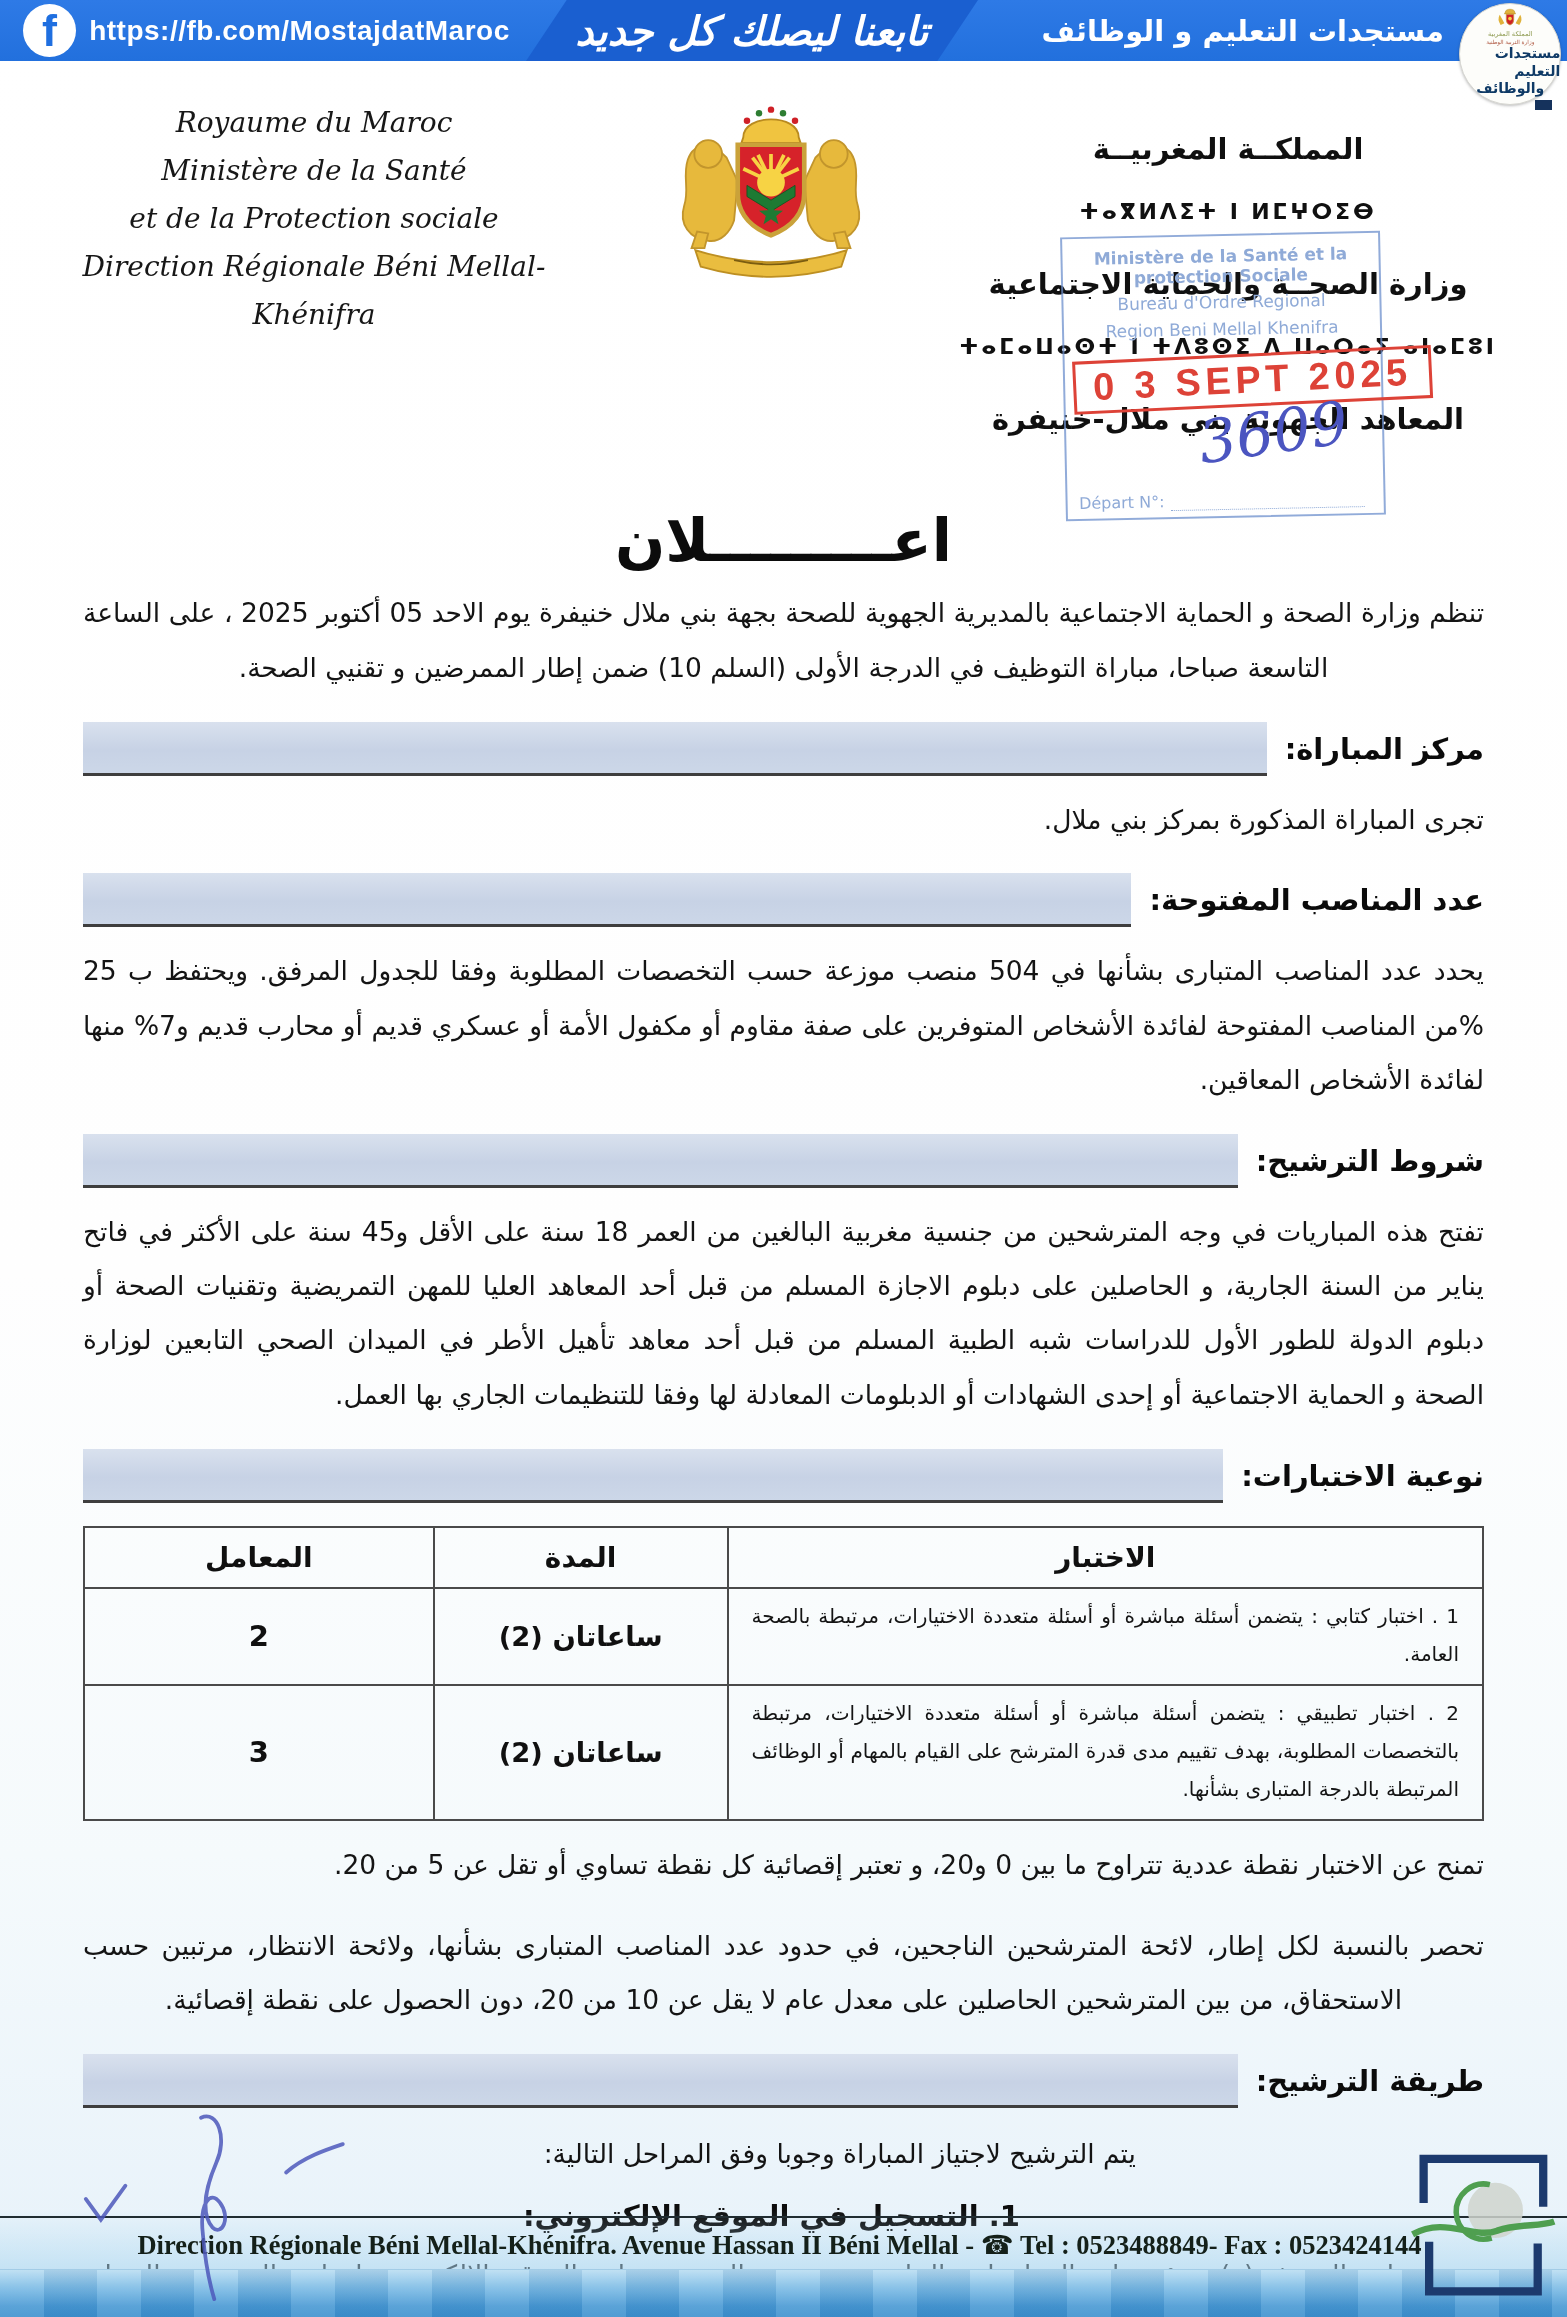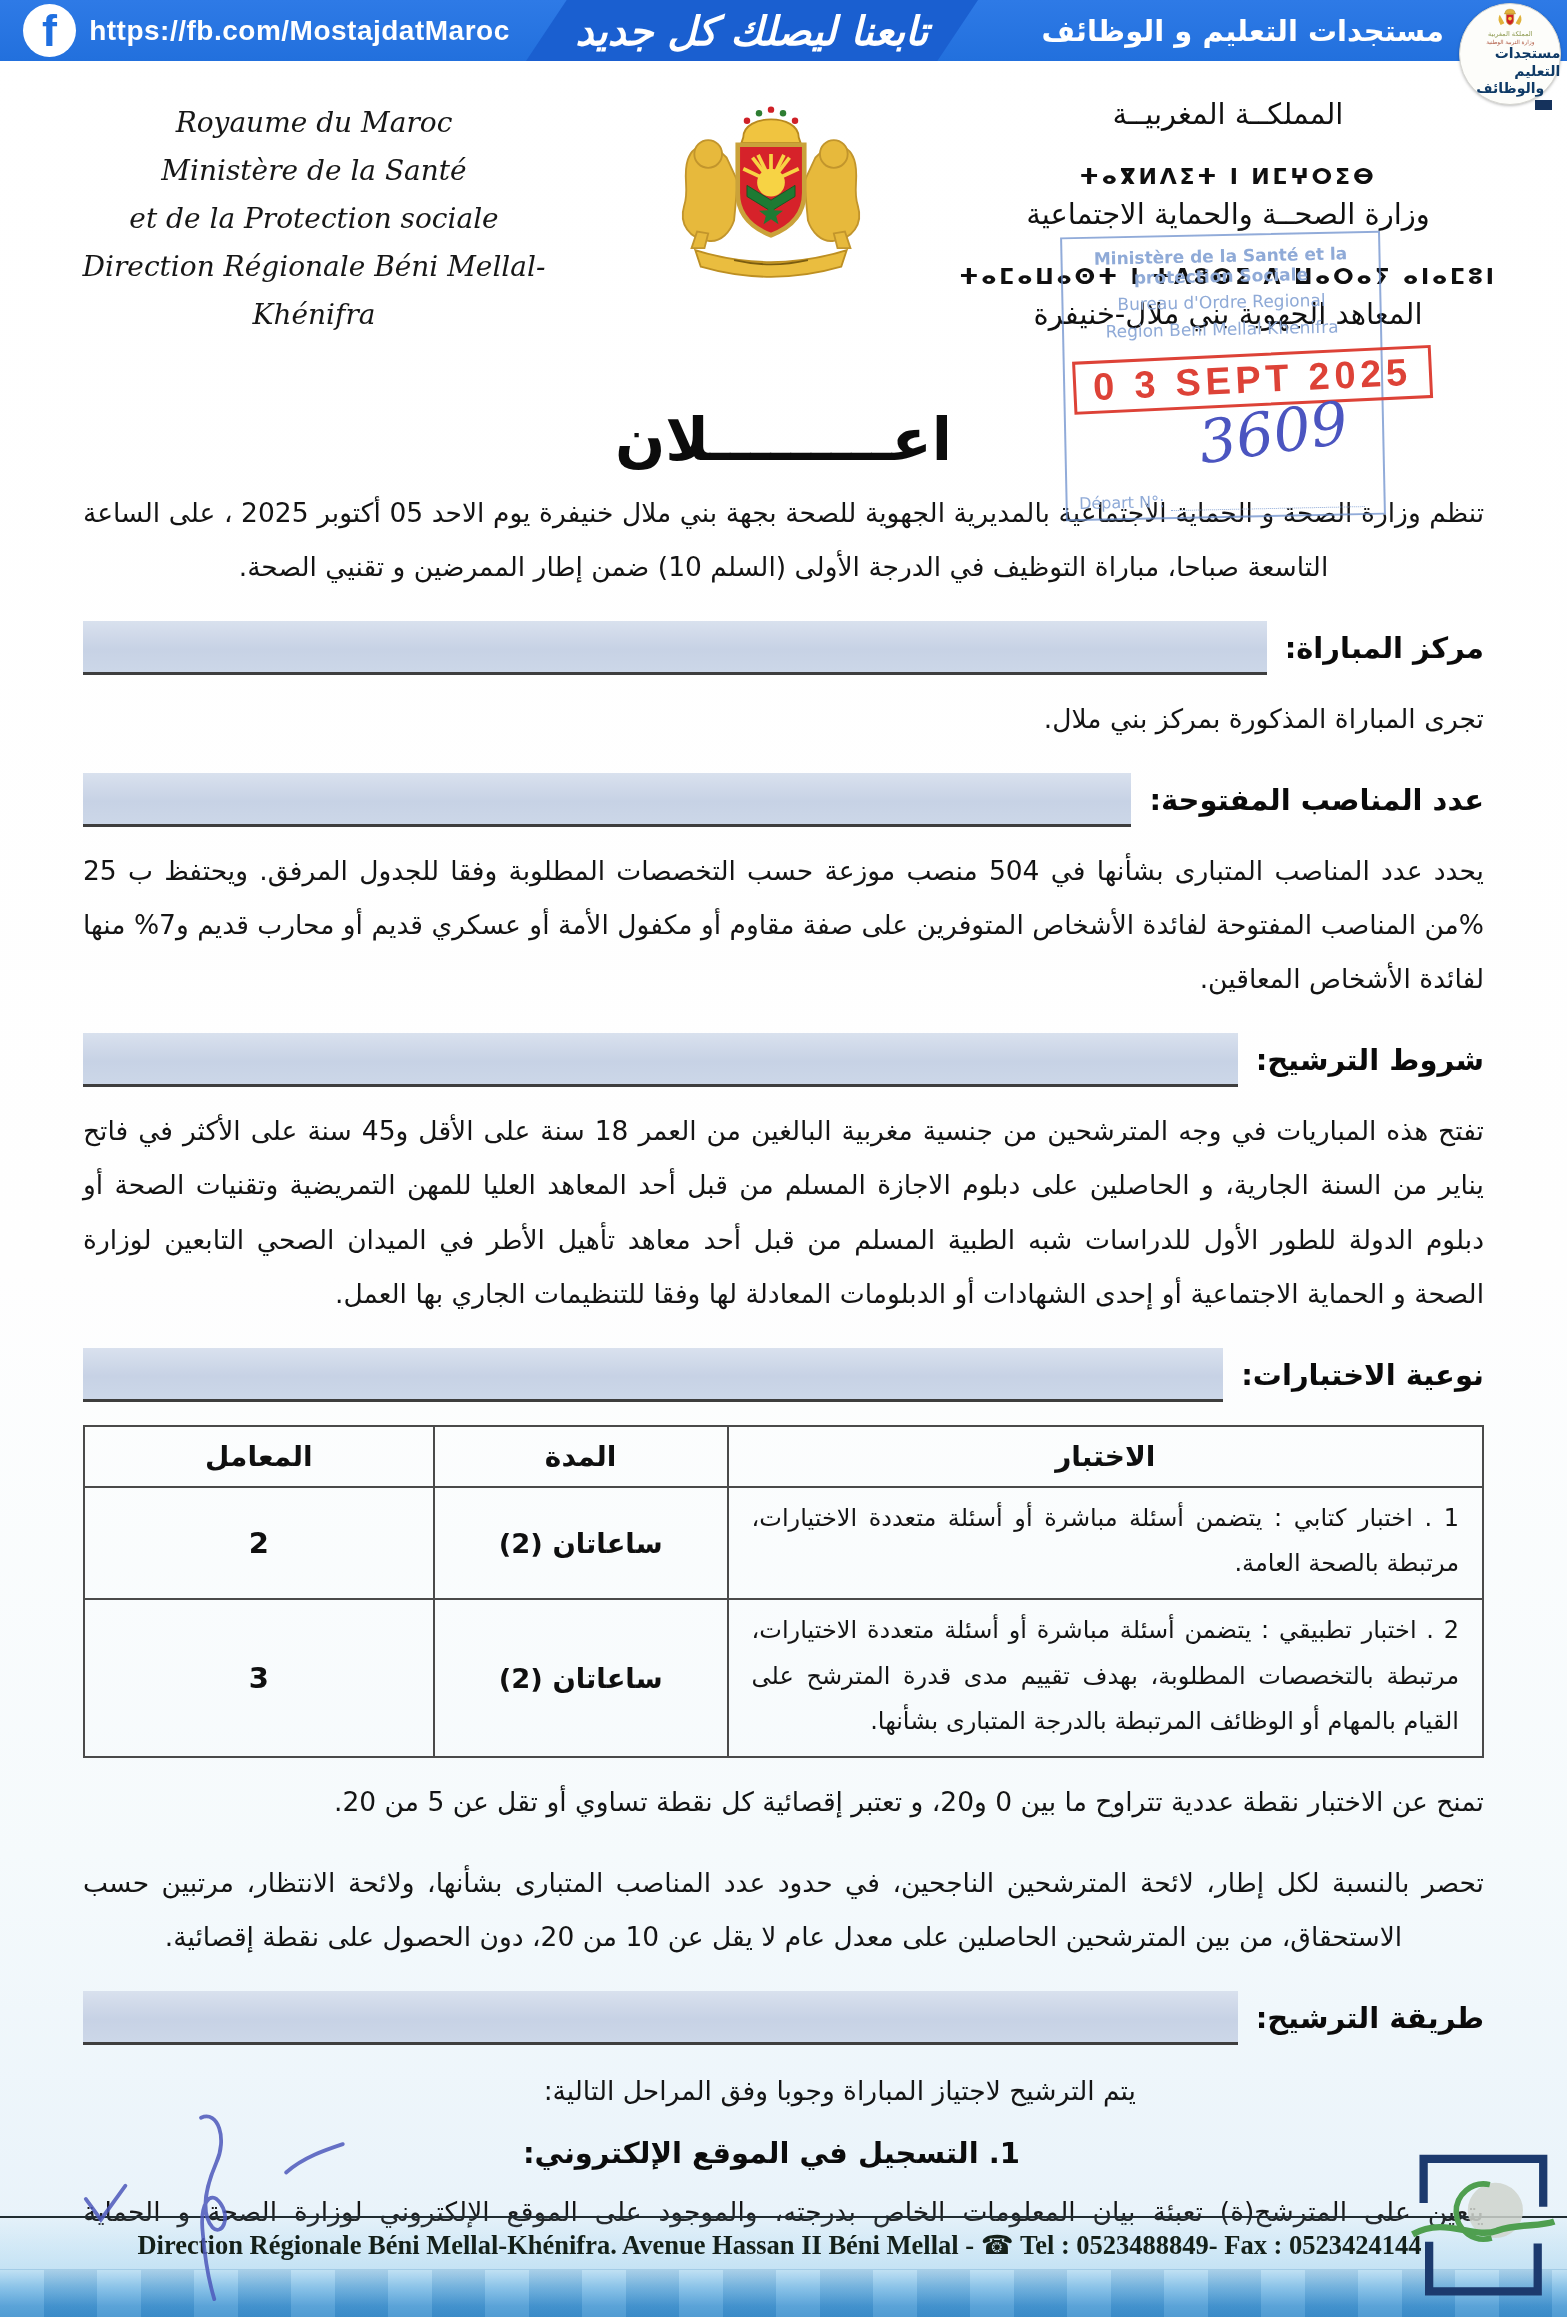--- a/index.html
+++ b/index.html
@@ -31,21 +31,21 @@
   .badge-line{font-size:14px;font-weight:bold;color:#0f3a66;direction:rtl;line-height:1.25;}
   .badge-strip{position:absolute;right:15px;top:100px;width:17px;height:10.4px;background:#15325c;z-index:5;}
 
   
   .content{position:relative;padding-top:91px;}
   .doc-header{display:flex;justify-content:space-between;align-items:flex-start;padding:0 55px 0 30px;}
   .fr-block{width:568px;text-align:center;font-family:"DejaVu Serif",serif;font-style:italic;color:#171717;padding-top:7.6px;}
   .fr-line{font-size:28px;line-height:1.72;}
   .coat-wrap{width:227px;display:flex;justify-content:center;padding-top:1.9px;}
   .ar-block{width:568px;text-align:center;direction:rtl;color:#101010;padding-top:1.9px;}
-  .ar-main{font-size:29px;font-weight:normal;line-height:1.45;}
+  .ar-main{font-size:29px;font-weight:bold;line-height:1.45;margin-top:35px;}
   .ar-tif{font-size:22px;font-weight:bold;letter-spacing:2.8px;line-height:1.5;margin-top:25px;}
 
   
   .reg-stamp{position:absolute;top:234px;right:184px;width:320px;height:284px;box-sizing:border-box;
              border:2.8px solid rgba(108,143,204,.75);transform:rotate(-1.2deg);
              text-align:center;color:#8faad7;padding:9.5px 7.6px;z-index:3;
              font-family:"DejaVu Sans",sans-serif;}
   .stamp-l1{font-size:17px;font-weight:600;}
   .stamp-l2,.stamp-l3{font-size:17px;margin-top:6.6px;}
   .date-box{display:inline-block;margin-top:15px;border:3.8px solid #dd4237;color:#dd4237;
@@ -71,21 +71,21 @@
   .sh-band{flex:1;height:51px;border-bottom:3.8px solid #3e3e3e;
            background:linear-gradient(180deg,#d9e1ee 0%,#c7d2e5 55%,#ccd7e8 100%);}
   .mt1{margin-top:11.4px;} .mt2{margin-top:17px;} .mt3{margin-top:19px;}
   .after-band{margin-top:17px;}
 
   .tests-table{width:100%;border-collapse:collapse;direction:rtl;margin-top:23px;
                border:2.8px solid #4a4a4a;}
   .tests-table th,.tests-table td{border:2.8px solid #4a4a4a;}
   .tests-table th{font-size:28px;font-weight:bold;padding:13.2px 7.6px;color:#101010;}
   .col-test{width:54%;} .col-dur{width:21%;} .col-coef{width:25%;}
-  td.test{padding:7.6px 23px 11.4px;font-size:24px;line-height:1.9;text-align:justify;color:#141414;border-radius:28px;}
+  td.test{padding:7.6px 23px 11.4px;font-size:20px;line-height:1.9;text-align:justify;color:#141414;border-radius:28px;}
   td.mid{text-align:center;font-size:27.4px;font-weight:bold;color:#101010;}
   td.coef{font-size:29px;}
 
   .note{margin-top:17px;}
   .method-intro{direction:rtl;font-size:26.5px;line-height:2.0;margin-top:19px;padding-right:348px;color:#141414;}
   .step-title{direction:rtl;font-size:29px;font-weight:bold;margin-top:19px;padding-right:464px;color:#0c0c0c;}
   .step-par1{margin-top:15px;text-align-last:justify;}
 
   
   .signature{position:absolute;left:59px;top:2112px;z-index:4;}

